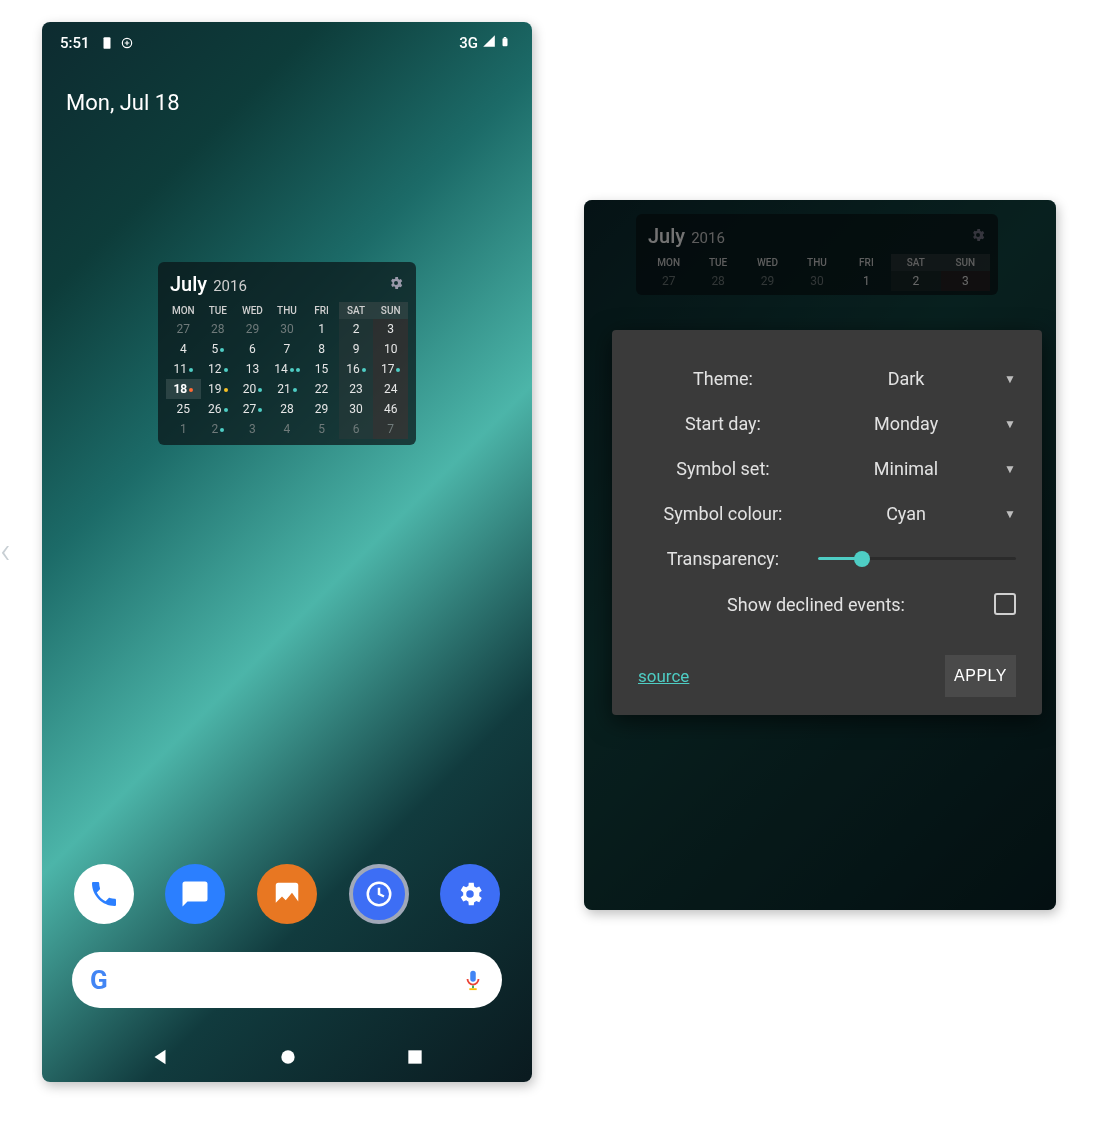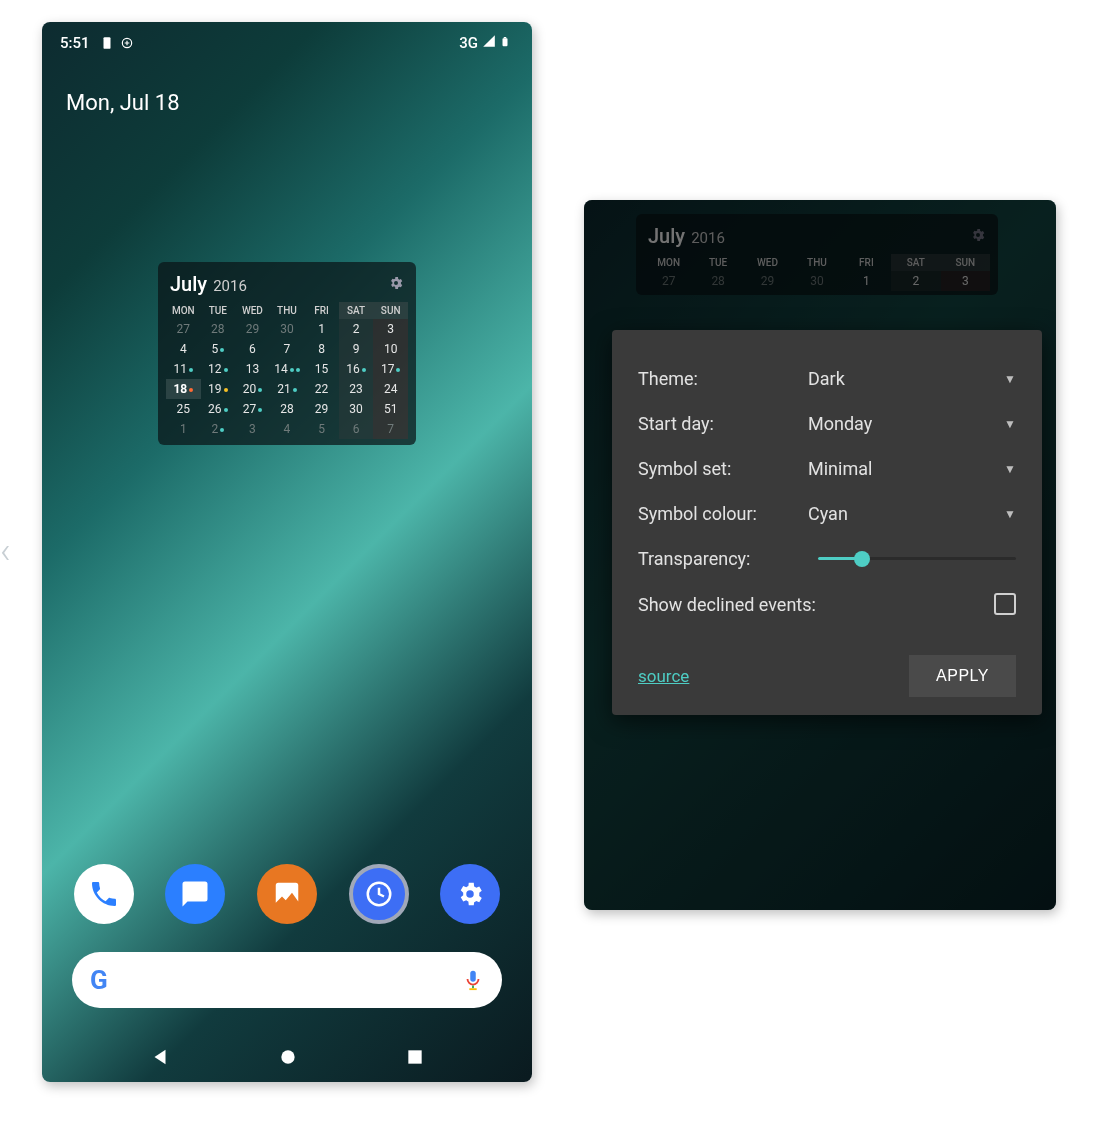--- a/index.html
+++ b/index.html
@@ -93,36 +93,36 @@
 }
 .dim-overlay{ position:absolute; inset:0; background:rgba(0,0,0,0.55); }
 .dialog{
   position:absolute; left:28px; top:130px; right:14px;
   background:#3a3a3a; color:#e8e8e8;
   border-radius:4px;
   box-shadow:0 6px 24px rgba(0,0,0,0.6);
   padding: 26px 26px 18px;
 }
 .dialog h2{ font-size:24px; font-weight:500; color:#fff; margin-bottom:26px;}
-.row{ display:flex; align-items:center; padding:12px 0; font-size:18px;}
+.row{ display:flex; align-items:center; padding:12px 0; font-size:18px;text-align:center;}
 .row .lbl{ width:170px; color:#e2e2e2;}
 .row .val{ flex:1; color:#e2e2e2;}
 .row .chev{ color:#bdbdbd; font-size:12px;}
 .chk{
   width:22px; height:22px; border:2px solid #cfcfcf; border-radius:3px; margin-left:auto;
 }
 .slider-wrap{ flex:1; display:flex; align-items:center; margin-left:10px;}
 .slider-track{ flex:1; height:3px; background:#2b2b2b; border-radius:2px; position:relative;}
 .slider-fill{ position:absolute; left:0; top:0; bottom:0; width:22%; background:#4ecdc4; border-radius:2px;}
 .slider-thumb{ position:absolute; left:22%; top:50%; width:16px; height:16px; background:#4ecdc4; border-radius:50%; transform:translate(-50%,-50%);}
 .footer{ display:flex; align-items:center; margin-top:28px;}
 .source{ color:#4ecdc4; text-decoration:underline; font-size:17px;}
 .apply{
   margin-left:auto; background:#4a4a4a; color:#fff;
-  padding:12px 27px; font-size:16px; font-weight:500; border:none;
+  padding:12px 9px; font-size:16px; font-weight:500; border:none;
   letter-spacing:0.5px;
 }
 svg{display:block;}
 </style>
 </head>
 <body>
 
 <span class="prev-arrow">‹</span>
 
 <div id="screen1" class="screen">
@@ -215,21 +215,21 @@
             <td class="wkend">23</td>
             <td class="sun">24</td>
           </tr>
           <tr>
             <td class="">25</td>
             <td class="">26<span class="dot c2"></span></td>
             <td class="">27<span class="dot c2"></span></td>
             <td class="">28</td>
             <td class="">29</td>
             <td class="wkend">30</td>
-            <td class="sun">51</td>
+            <td class="sun">46</td>
           </tr>
           <tr>
             <td class="other">1</td>
             <td class="other">2<span class="dot c2"></span></td>
             <td class="other">3</td>
             <td class="other">4</td>
             <td class="other">5</td>
             <td class="other wkend">6</td>
             <td class="other sun">7</td>
           </tr>

